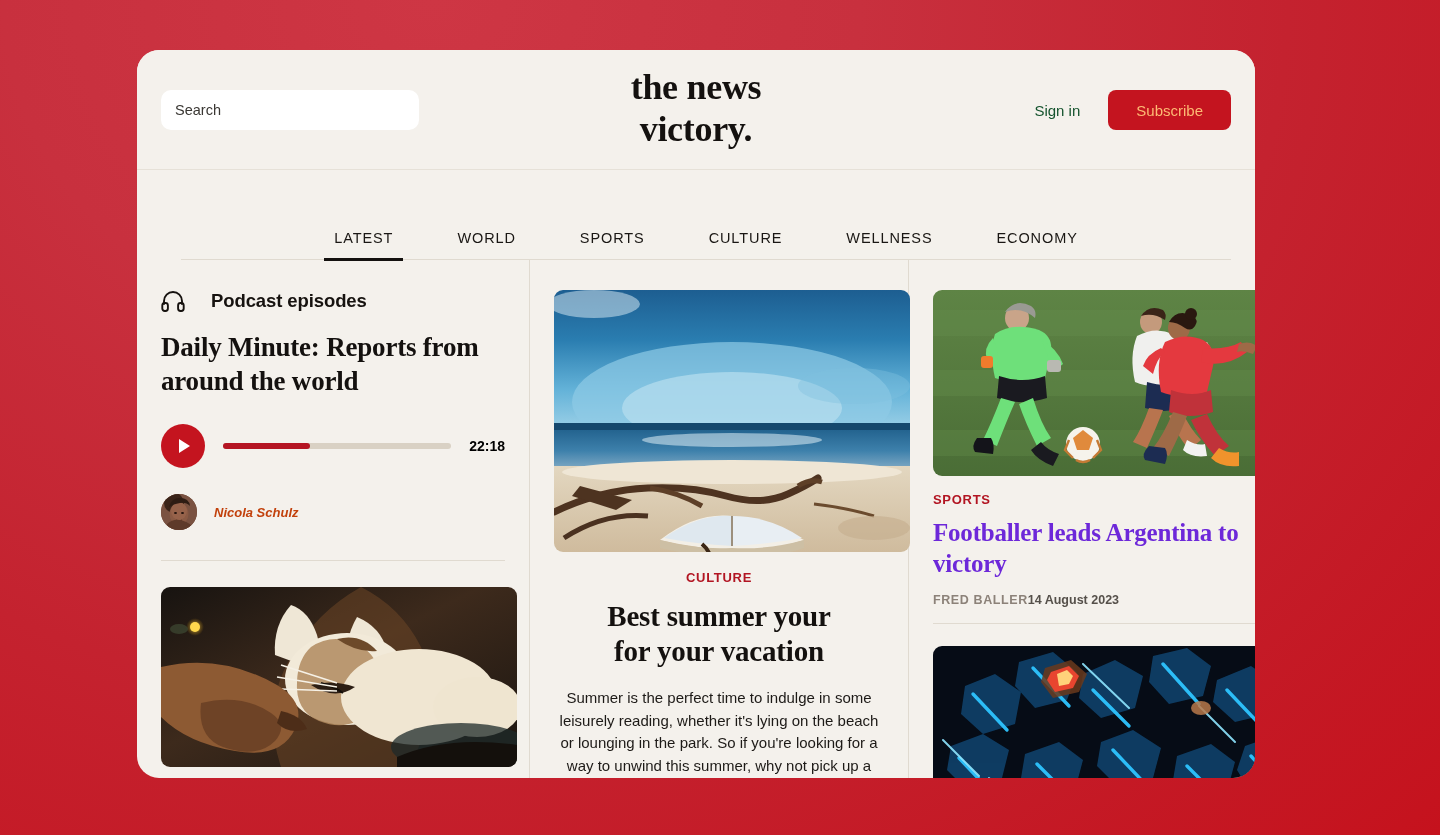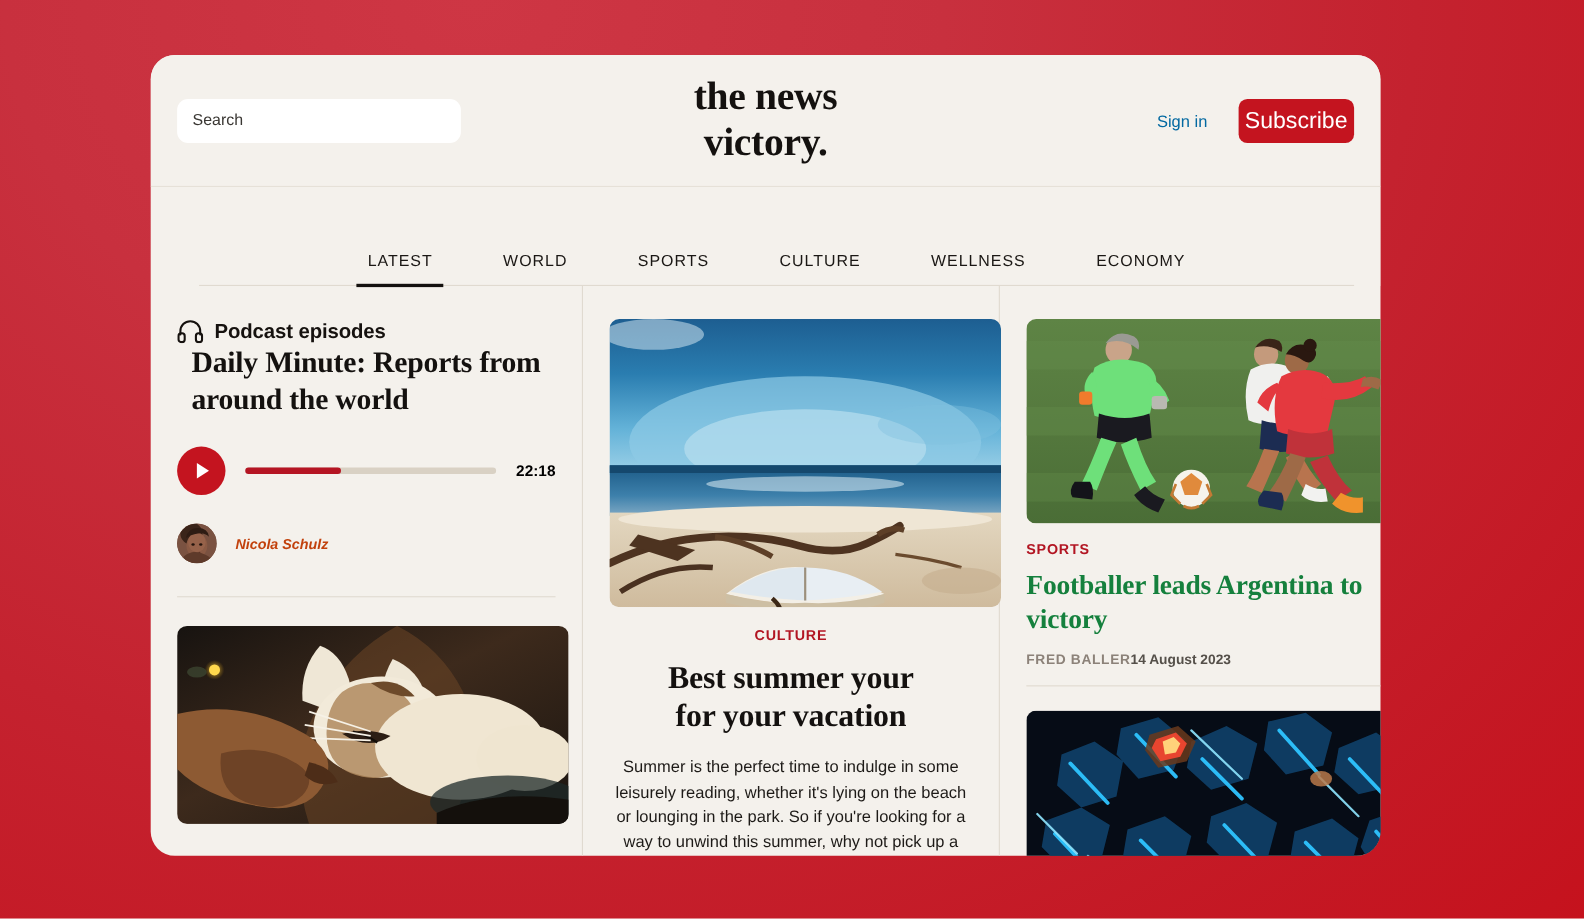--- a/index.html
+++ b/index.html
@@ -56,33 +56,33 @@
   }
   .brand-line { display: block; }
 
   .header-actions {
     position: absolute;
     right: 24px; top: 40px;
     display: flex; align-items: center; gap: 28px;
   }
   .signin-link {
     font-size: 15px;
-    color: #0369a1;
+    color: #14532d;
     text-decoration: none;
     white-space: nowrap;
   }
   .subscribe-btn {
     background: #c4141f;
-    color: #ffffff;
+    color: #fdba74;
     border: none;
     border-radius: 8px;
     height: 40px;
-    padding: 0 6px;
+    padding: 0 28px;
     font-family: "Liberation Sans", sans-serif;
-    font-size: 21px;
+    font-size: 15px;
     cursor: pointer;
     white-space: nowrap;
   }
 
   
   .nav-wrap {
     position: relative;
     height: 90px;
     background: #f4f1ec;
     margin-left: 20px;
@@ -123,39 +123,39 @@
   .col {
     position: relative;
     padding-top: 30px;
   }
   .col-left  { width: 368px; padding-right: 24px; }
   .col-mid   { width: 380px; padding: 30px 24px 0 24px; border-left: 1px solid #e0dad0; border-right: 1px solid #e0dad0; }
   .col-right { width: 370px; padding-left: 24px; }
 
   
   .podcast-head {
-    display: flex; align-items: flex-end; gap: 10px;
+    display: flex; align-items: flex-end; gap: 26px;
+    margin-bottom: 18px;
   }
   .podcast-head .label {
     font-size: 18.5px;
     font-weight: bold;
     color: #16120f;
     letter-spacing: -0.1px;
   }
   .headphone-icon { display:block; width: 24px; height: 22px; }
 
   .podcast-title {
     font-family: "Liberation Serif", serif;
     font-weight: bold;
     font-size: 27px;
     line-height: 34px;
     color: #14110f;
     letter-spacing: -0.2px;
     margin-bottom: 26px;
-    margin-left: 13px;
   }
   .player-row {
     display: flex; align-items: center; gap: 18px;
     margin-bottom: 26px;
   }
   .play-btn {
     width: 44px; height: 44px; flex: 0 0 44px;
     border-radius: 50%;
     background: #c4141f;
     border: none;
@@ -253,21 +253,21 @@
     font-size: 13px;
     font-weight: bold;
     letter-spacing: 0.7px;
     color: #b21522;
   }
   .right-title {
     font-family: "Liberation Serif", serif;
     font-weight: bold;
     font-size: 25px;
     line-height: 31px;
-    color: #15803d;
+    color: #6d28d9;
     margin-top: 10px;
     letter-spacing: -0.2px;
   }
   .meta-row {
     display: flex; justify-content: flex-start; align-items: center;
     margin-top: 14px;
     padding-bottom: 16px;
     border-bottom: 1px solid #e0dad0;
   }
   .meta-author {

